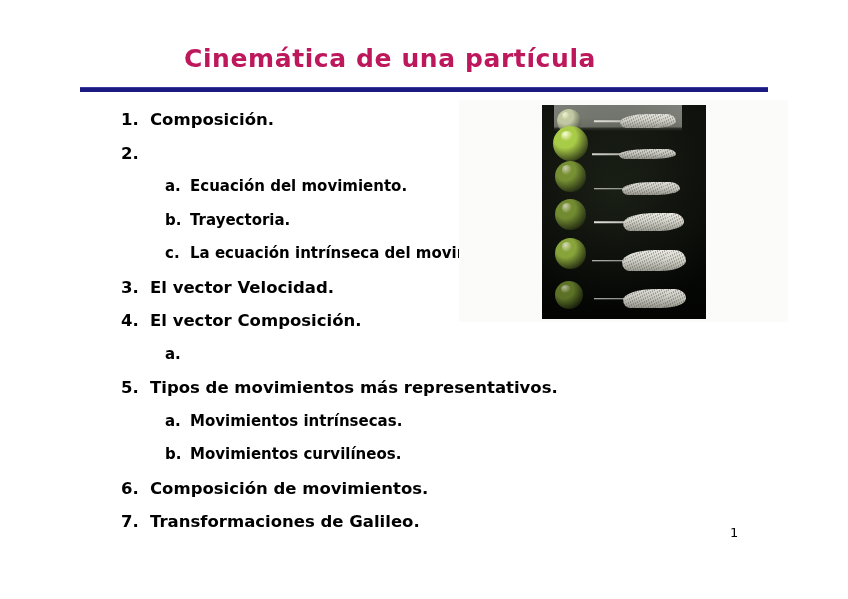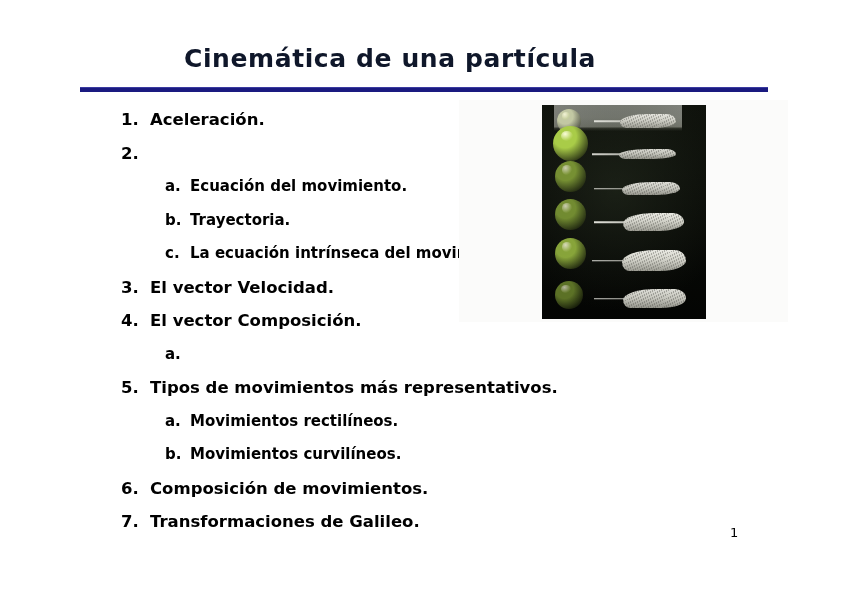--- a/index.html
+++ b/index.html
@@ -23,21 +23,21 @@
   #title {
     position: absolute;
     left: 0;
     top: 44px;
     width: 780px;
     text-align: center;
     font-family: "DejaVu Sans", sans-serif;
     font-size: 25px;
     font-weight: bold;
     letter-spacing: 0.6px;
-    color: #0f172a;
+    color: #be185d;
     white-space: nowrap;
   }
   #title-rule {
     position: absolute;
     left: 80px;
     top: 87px;
     width: 688px;
     height: 4px;
     background: #1a1a80;
     border-top: 1px solid #3a3aa0;
@@ -173,21 +173,21 @@
 
 <div id="slide">
 
   <div id="title">Cinemática de una partícula</div>
 
   <div id="title-rule"></div>
 
   <div id="outline">
       <div class="li l1">
         <span class="marker">1.</span>
-        <span class="txt">Aceleración.</span>
+        <span class="txt">Composición.</span>
       </div>
       <div class="li l1">
         <span class="marker">2.</span>
       </div>
       <div class="li l2">
         <span class="marker">a.</span>
         <span class="txt">Ecuación del movimiento.</span>
       </div>
       <div class="li l2">
         <span class="marker">b.</span>
@@ -207,21 +207,21 @@
       </div>
       <div class="li l2">
         <span class="marker">a.</span>
       </div>
       <div class="li l1">
         <span class="marker">5.</span>
         <span class="txt">Tipos de movimientos más representativos.</span>
       </div>
       <div class="li l2">
         <span class="marker">a.</span>
-        <span class="txt">Movimientos rectilíneos.</span>
+        <span class="txt">Movimientos intrínsecas.</span>
       </div>
       <div class="li l2">
         <span class="marker">b.</span>
         <span class="txt">Movimientos curvilíneos.</span>
       </div>
       <div class="li l1">
         <span class="marker">6.</span>
         <span class="txt">Composición de movimientos.</span>
       </div>
       <div class="li l1">

